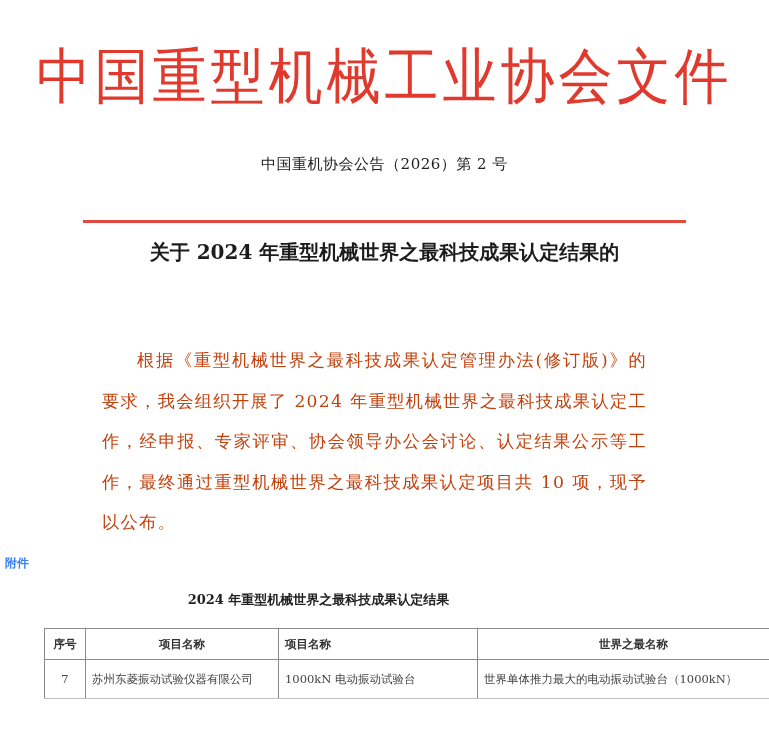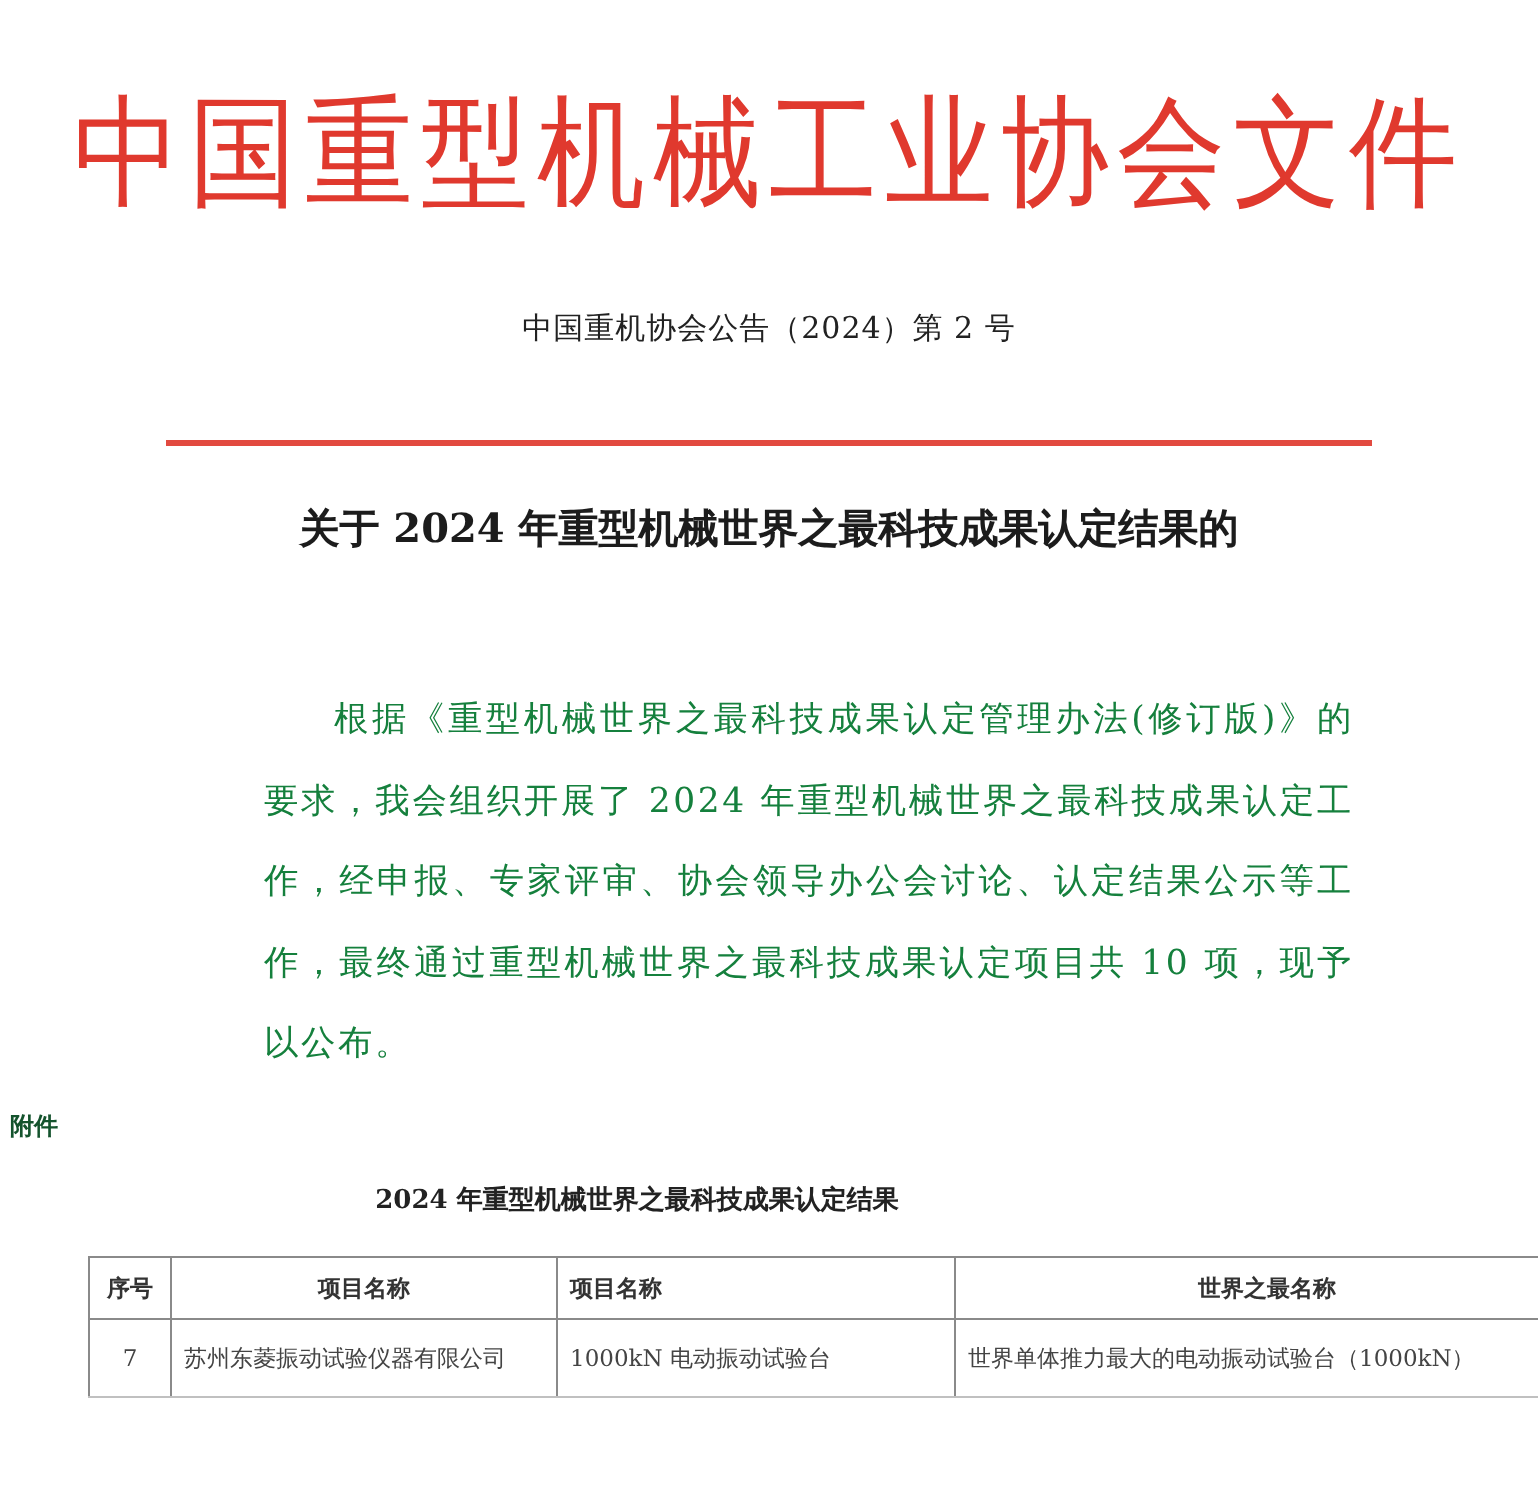--- a/index.html
+++ b/index.html
@@ -13,30 +13,30 @@
     font-family: "DejaVu Serif", serif; transform: scaleY(1.12);
   }
   .doc-number {
     position: absolute; left: 0; top: 155px; width: 769px; text-align: center;
     font-size: 15px; color: #222; letter-spacing: 0.5px;
   }
   .red-rule {
     position: absolute; left: 83px; top: 220px; width: 603px; height: 3px; background: #e24a40;
   }
   .title {
-    position: absolute; left: 60px; top: 244px; width: 649px; text-align: center;
+    position: absolute; left: 60px; top: 232px; width: 649px; text-align: center;
     font-size: 20px; font-weight: bold; line-height: 40px; color: #1c1c1c;
   }
   .body-text {
-    position: absolute; left: 132px; top: 340px; width: 545px;
-    font-size: 17.2px; line-height: 40.5px; color: #15803d; letter-spacing: 1.3px;
+    position: absolute; left: 102px; top: 340px; width: 545px;
+    font-size: 17.2px; line-height: 40.5px; color: #c2410c; letter-spacing: 1.3px;
     text-indent: 35px; text-align: justify;
   }
   .attach-label {
-    position: absolute; left: 5px; top: 555px; font-size: 12px; font-weight: bold; color: #14532d;
+    position: absolute; left: 5px; top: 555px; font-size: 12px; font-weight: bold; color: #3b82f6;
   }
   .table-title {
     position: absolute; left: 0; top: 591px; width: 637px; text-align: center;
     font-size: 13px; font-weight: bold; color: #222;
   }
   table.results {
     position: absolute; left: 16px; top: 628px; width: 746px;
     border-collapse: collapse; font-size: 11.5px; color: #444; margin-left: 28px;
   }
   table.results th, table.results td {
@@ -47,21 +47,21 @@
   table.results tr.data-row td { border-bottom: 1.5px solid #c0c0c0; }
   .c-idx { width: 28px; text-align: center; }
   .c-unit { width: 180px; }
   .c-proj { width: 186px; text-align: left; }
   .c-rec { text-align: left; }
 </style>
 </head>
 <body>
 
 <div class="masthead">中国重型机械工业协会文件</div>
-<div class="doc-number">中国重机协会公告（2024）第 2 号</div>
+<div class="doc-number">中国重机协会公告（2026）第 2 号</div>
 <div class="red-rule"></div>
 
 <div class="title">
   <div>关于 2024 年重型机械世界之最科技成果认定结果的</div>
 </div>
 
 <div class="body-text">根据《重型机械世界之最科技成果认定管理办法(修订版)》的要求，我会组织开展了 2024 年重型机械世界之最科技成果认定工作，经申报、专家评审、协会领导办公会讨论、认定结果公示等工作，最终通过重型机械世界之最科技成果认定项目共 10 项，现予以公布。</div>
 
 <div class="attach-label">附件</div>
 <div class="table-title">2024 年重型机械世界之最科技成果认定结果</div>

